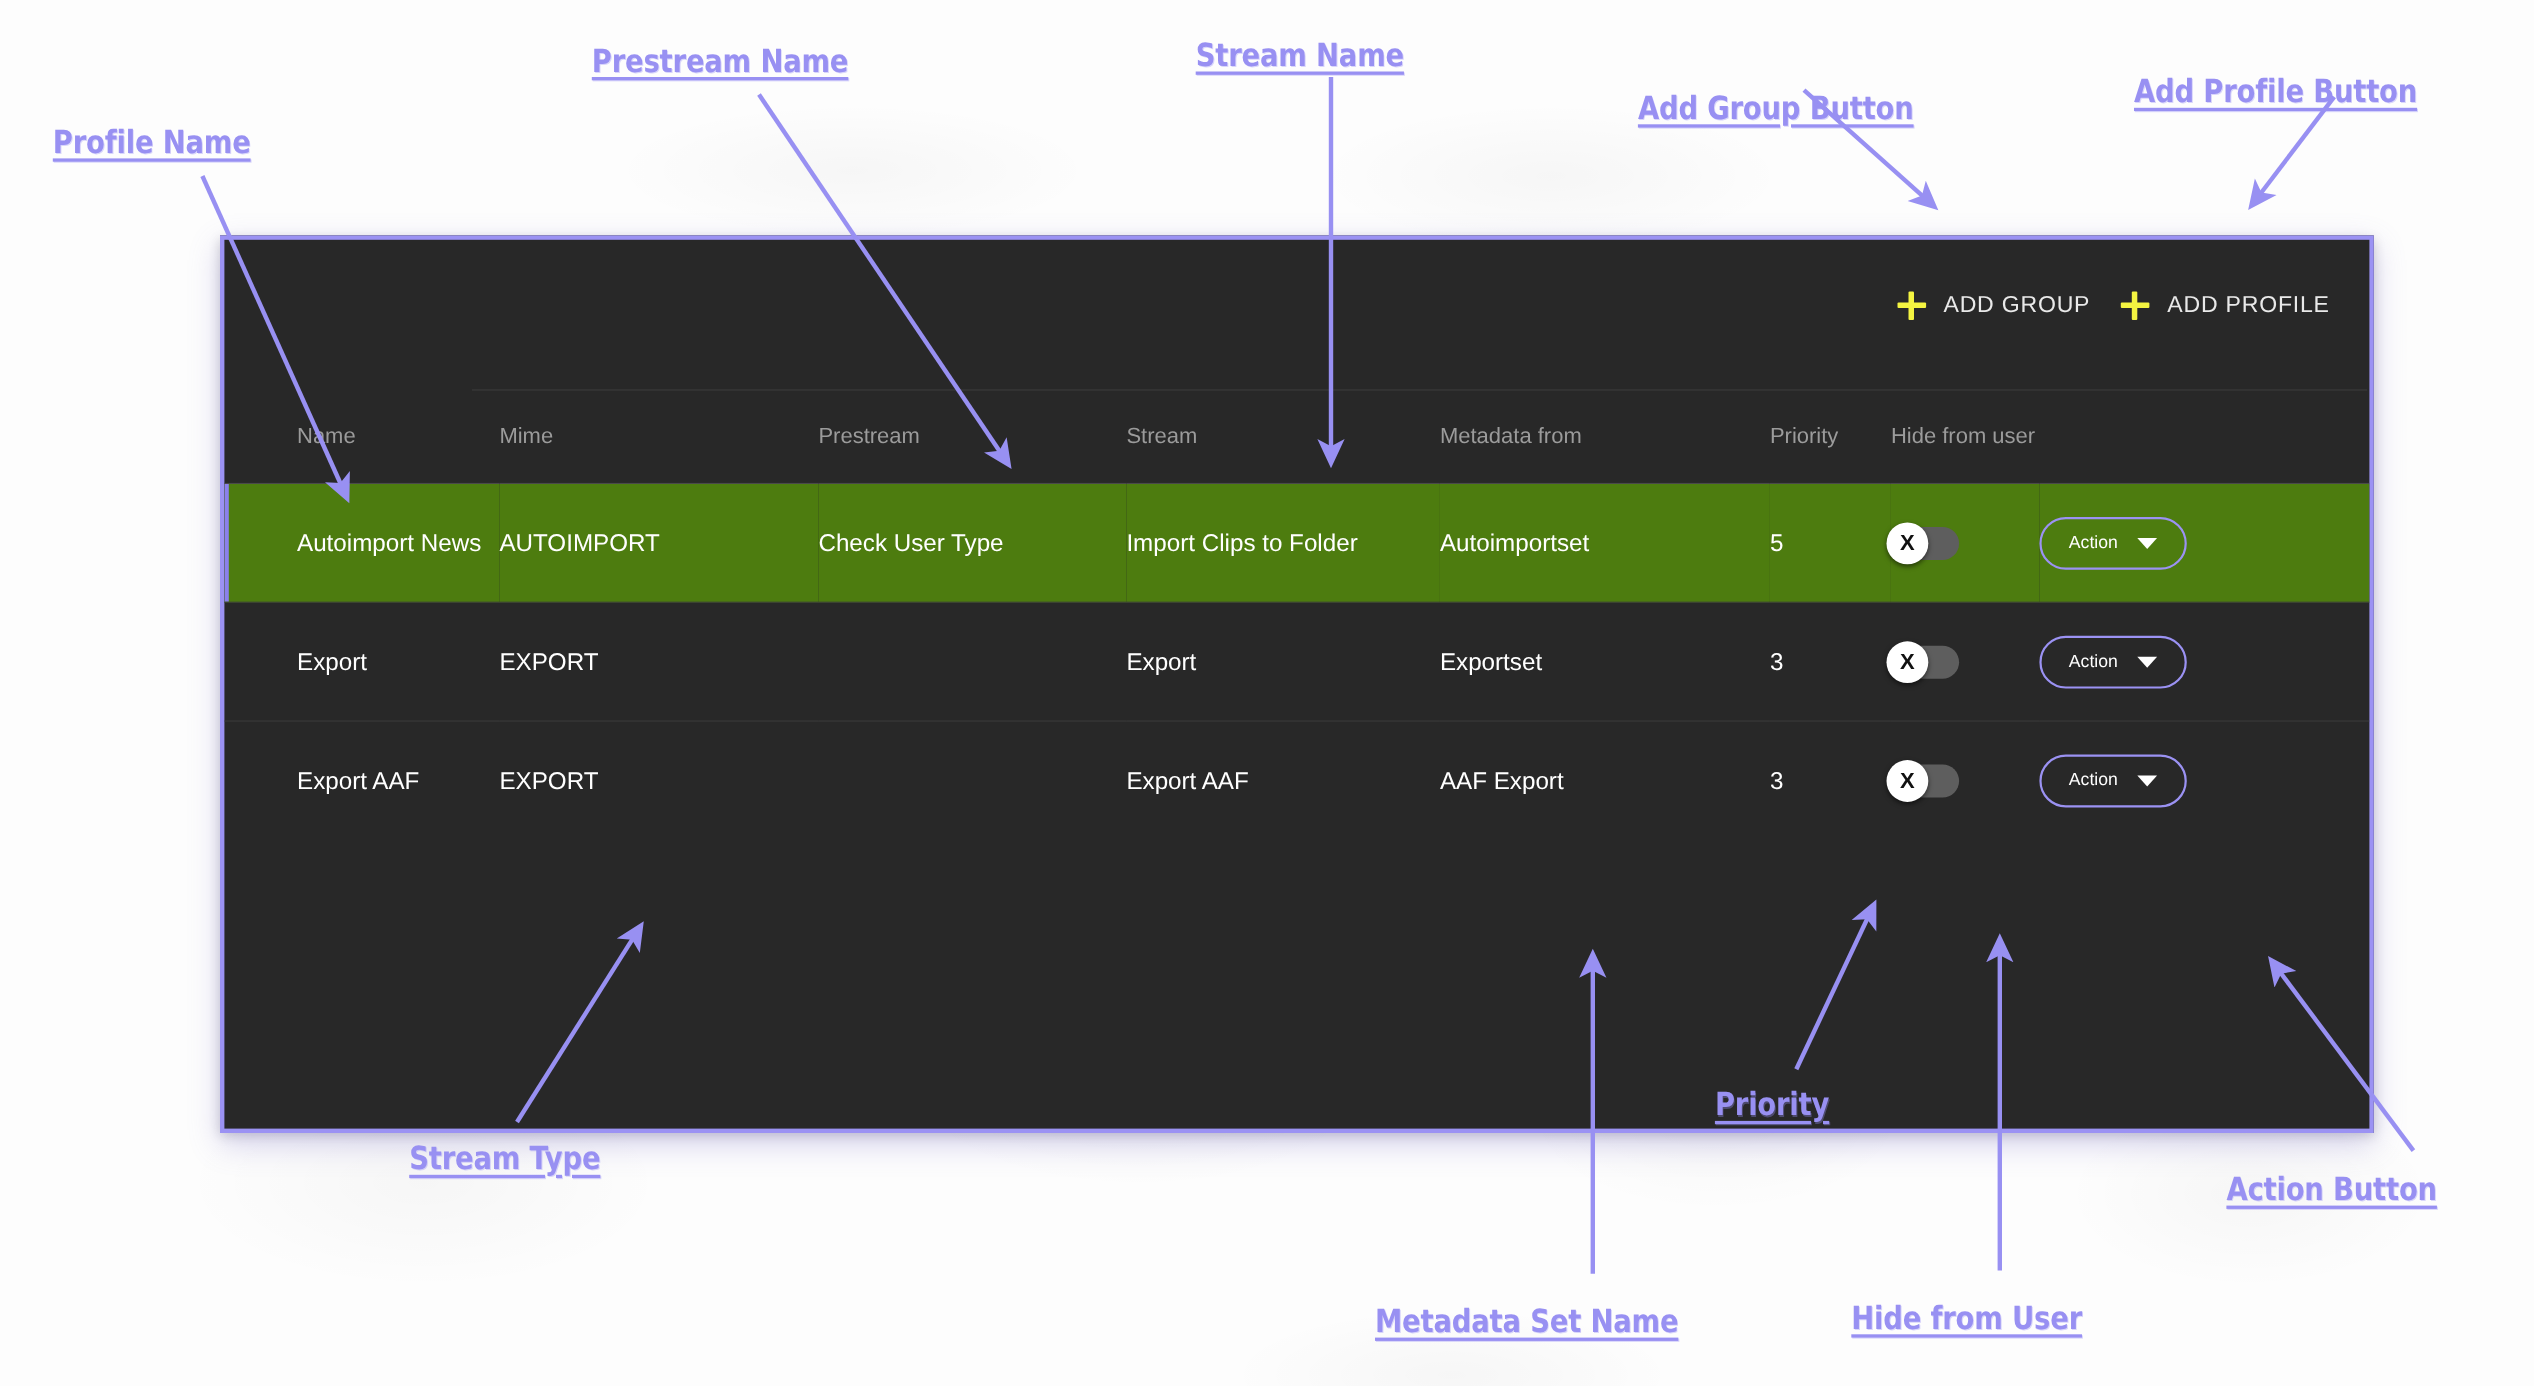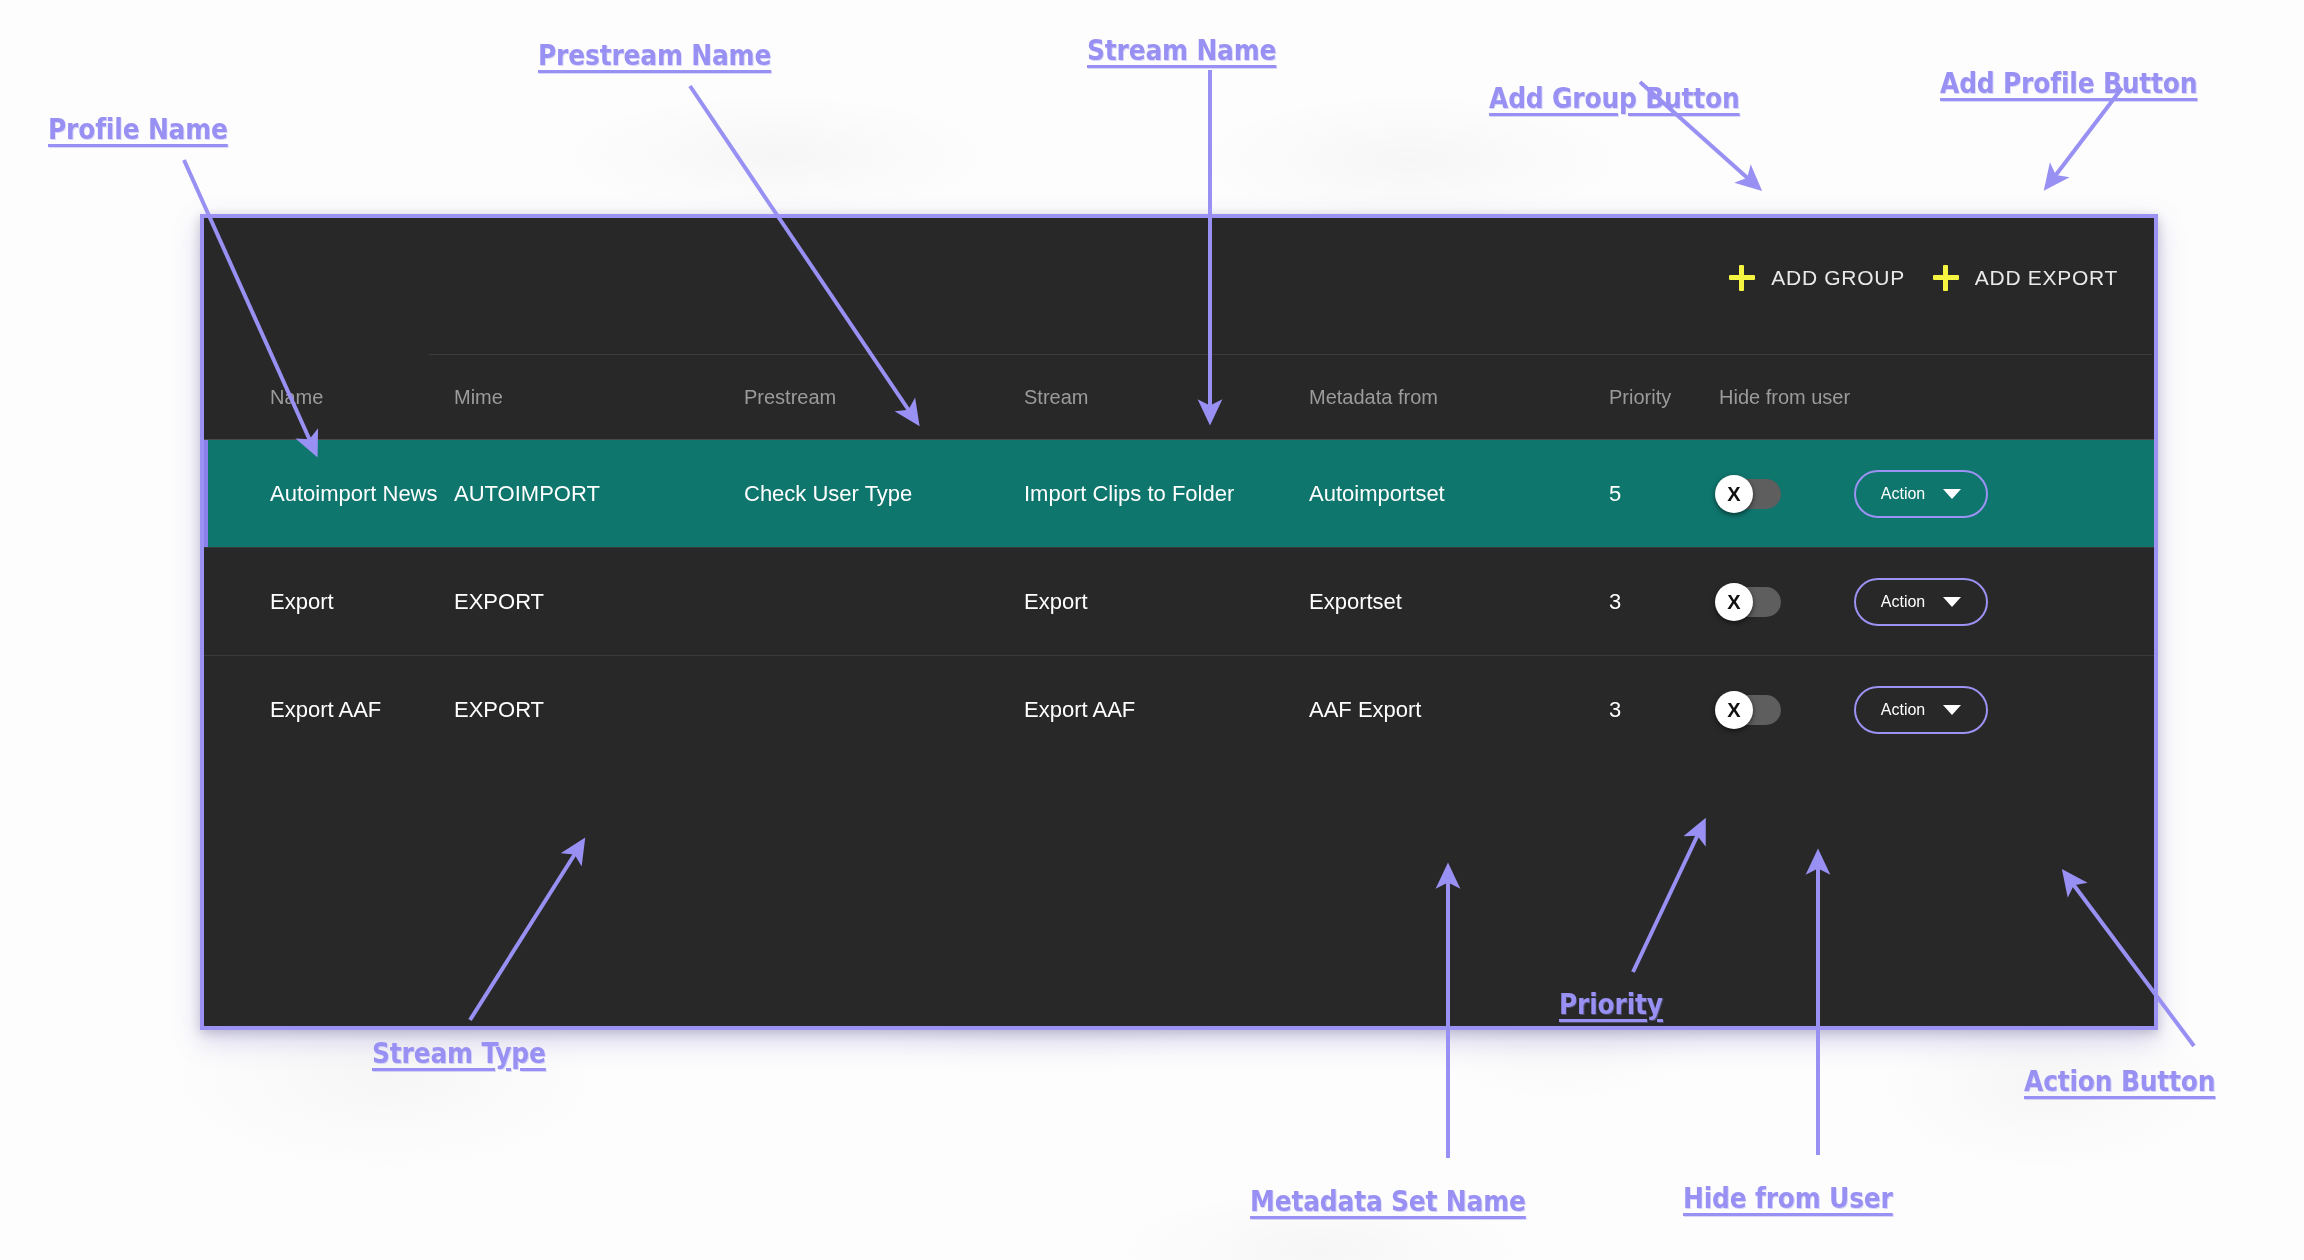--- a/index.html
+++ b/index.html
@@ -149,21 +149,21 @@
   col.c-priority  { width: 110px; }
   col.c-hide      { width: 135px; }
   col.c-action    { width: 300px; }
 
   .pad-first { padding-left: 66px !important; }
 
   tr.data-row { border-top: 1px solid #3a3a3a; }
   tr.data-row:first-of-type { border-top: 1px solid #4a4a4a; }
 
   tr.data-row.highlight td {
-    background: #0f766e;
+    background: #4d7c0f;
   }
   tr.data-row.highlight td:first-child {
     box-shadow: inset 4px 0 0 0 #8b81ec;
   }
 
   
   .toggle {
     position: relative;
     width: 62px;
     height: 30px;
@@ -230,21 +230,21 @@
 
 <div id="panel">
 
   <div class="toolbar">
     <div class="tb-btn">
       <span class="plus-icon"></span>
       <span class="tb-label">ADD GROUP</span>
     </div>
     <div class="tb-btn">
       <span class="plus-icon"></span>
-      <span class="tb-label">ADD EXPORT</span>
+      <span class="tb-label">ADD PROFILE</span>
     </div>
   </div>
   <div class="toolbar-divider"></div>
 
   <table class="grid">
     <colgroup>
       <col class="c-name">
         <col class="c-type">
         <col class="c-prestream">
         <col class="c-stream">

